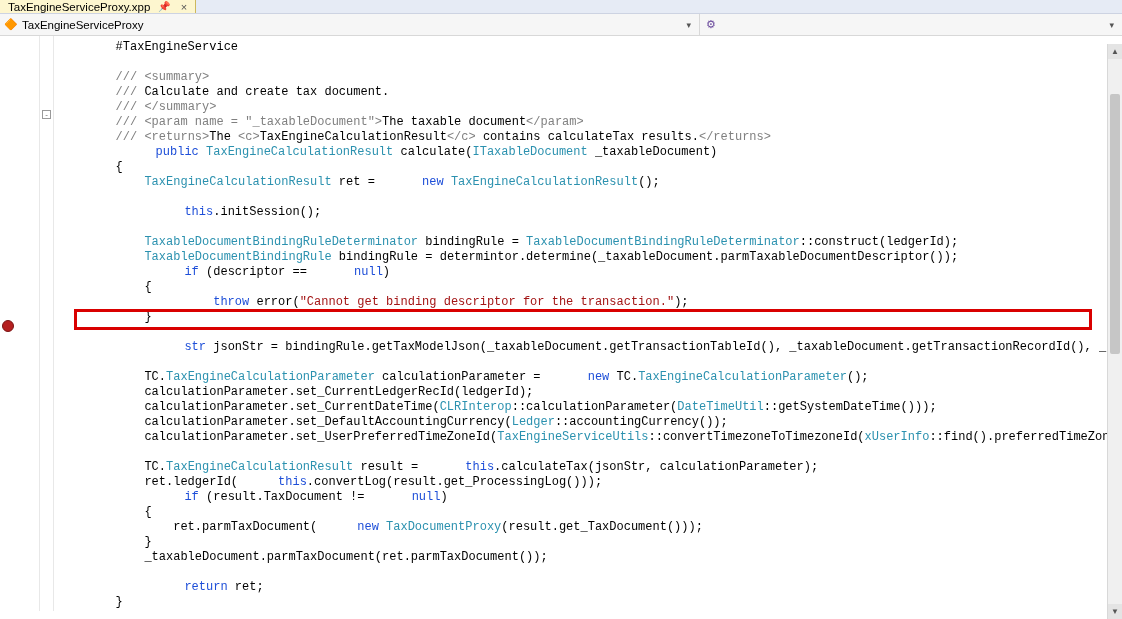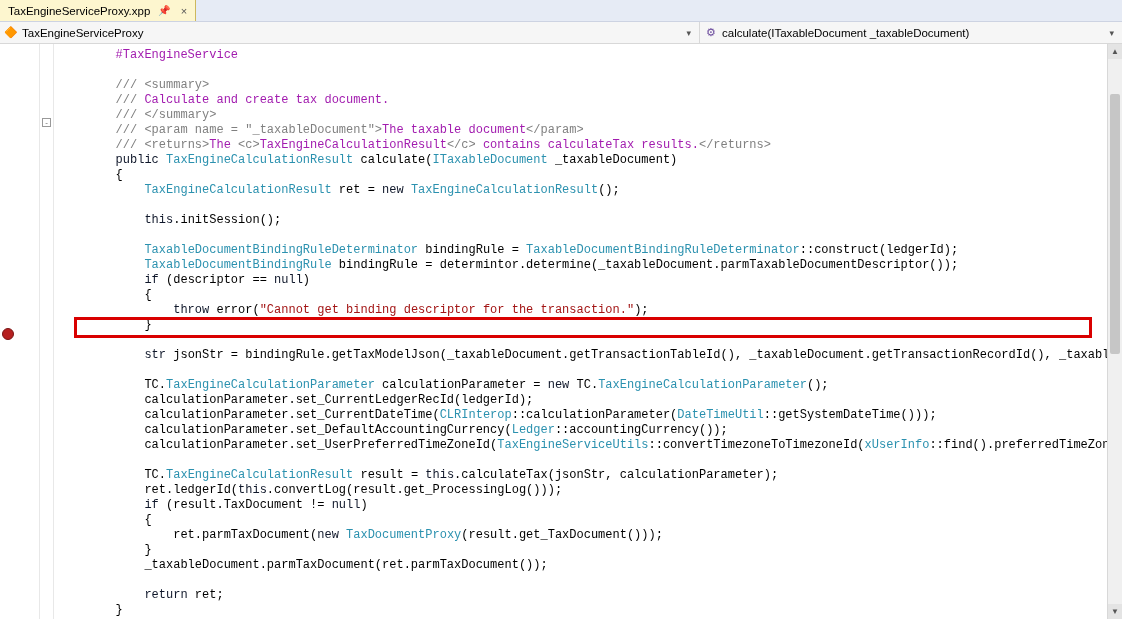--- a/index.html
+++ b/index.html
@@ -7,21 +7,21 @@
     font-family: "Segoe UI", Tahoma, sans-serif;
     font-size: 12px;
     background: #ffffff;
     width: 1122px;
     height: 619px;
     overflow: hidden;
     color: #000;
   }
   
   .tab-row {
-    height: 22px;
+    height: 14px;
     background: #e6ebf5;
     border-bottom: 1px solid #cdd3e2;
     display: flex;
     align-items: stretch;
   }
   .tab {
     display: flex;
     align-items: center;
     padding: 0 6px 0 8px;
     font-size: 11.5px;
@@ -108,23 +108,23 @@
   }
   pre.code {
     font-family: Consolas, "Courier New", monospace;
     font-size: 12px;
     line-height: 15px;
     white-space: pre;
     color: #000;
     padding-left: 4px;
   }
   
-  .c  { color: #a21caf; }      
+  .c  { color: #000000; }      
   .cx { color: #808080; }      
-  .kw { color: #0f172a; }      
+  .kw { color: #1d4ed8; margin-left: 40px; }      
   .ty { color: #2b91af; }      
   .st { color: #a31515; }      
   .txt{ color: #000; }
   
   .bp {
     position: absolute;
     width: 12px; height: 12px;
     background: #b52020;
     border-radius: 50%;
     border: 1px solid #7a1515;
@@ -186,21 +186,20 @@
 </div>
 
 <div class="nav-row">
   <div class="nav-left">
     <span class="nav-icon">🔶</span>
     <span>TaxEngineServiceProxy</span>
     <span class="dd-arrow">▾</span>
   </div>
   <div class="nav-right">
     <span class="nav-icon" style="color:#6a4a9c;">⚙</span>
-    <span>calculate(ITaxableDocument _taxableDocument)</span>
     <span class="dd-arrow" style="margin-left:auto;">▾</span>
   </div>
 </div>
 
 <div class="editor-wrap">
   <div class="gutter">
     <div class="bp" id="bp" style="top: 284px;"></div>
   </div>
   <div class="outline-bar">
     <div class="collapse-box" id="cbox" style="top: 74px;">-</div>

